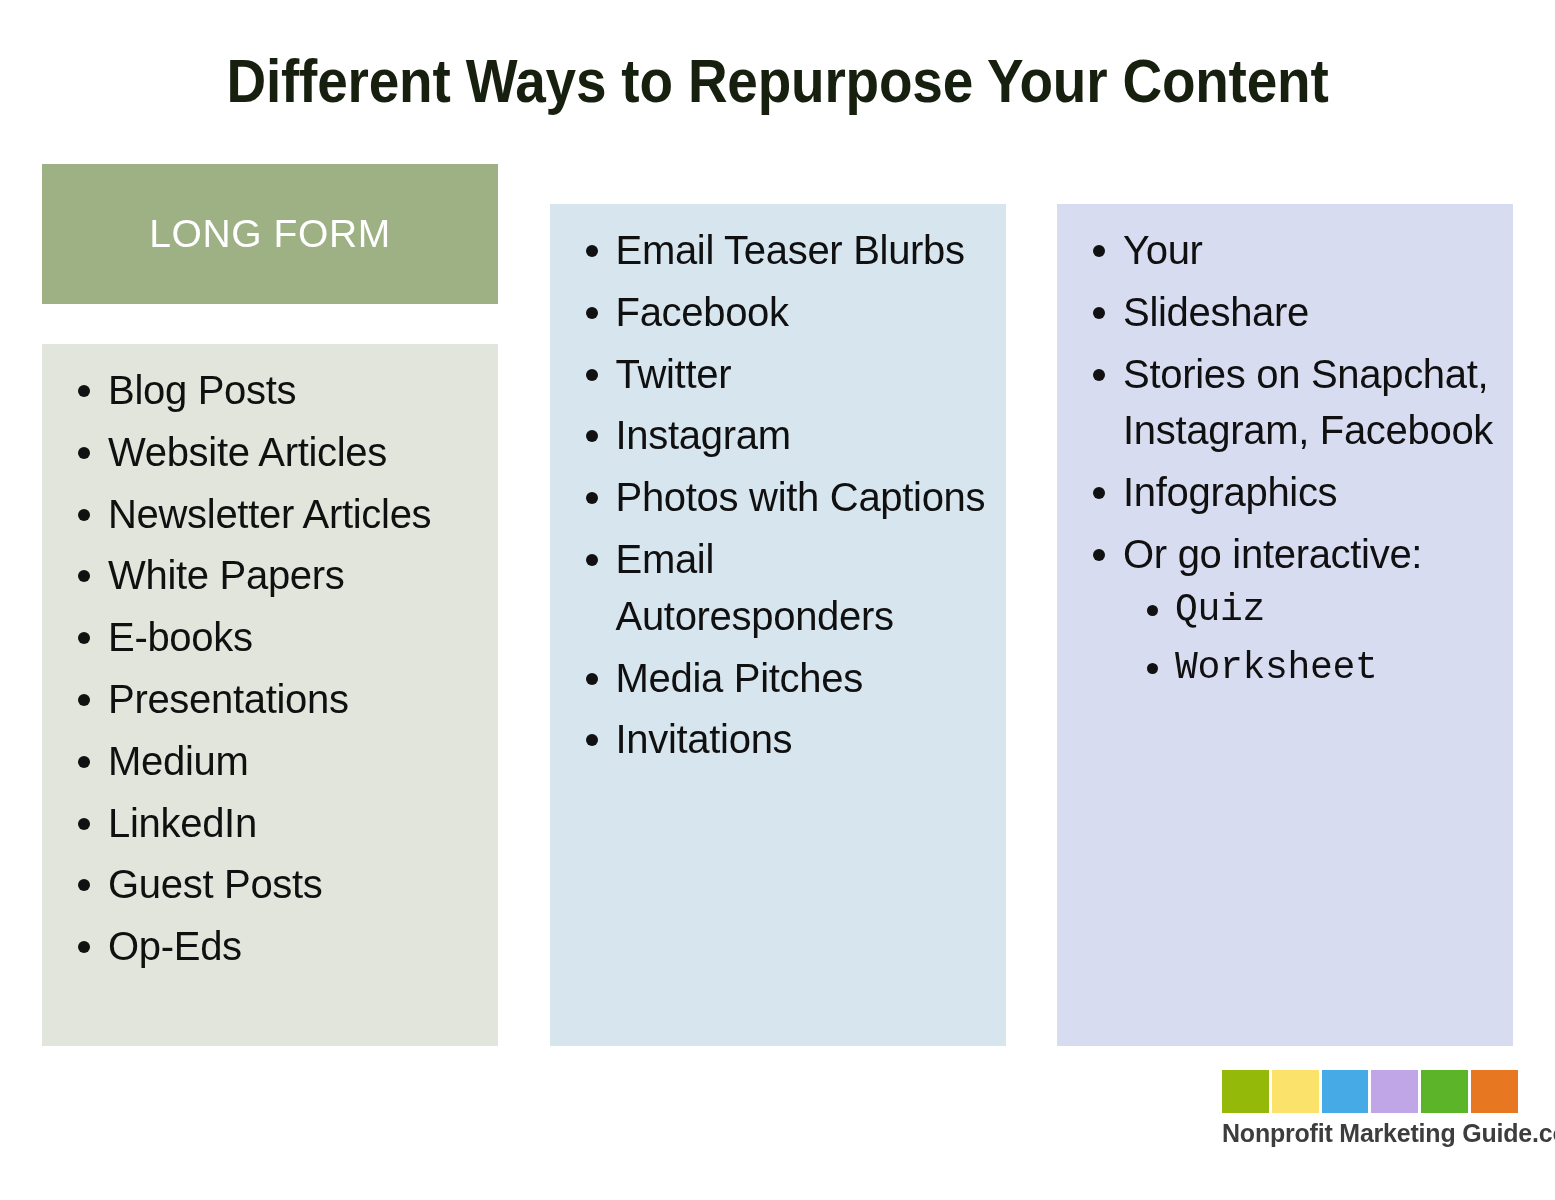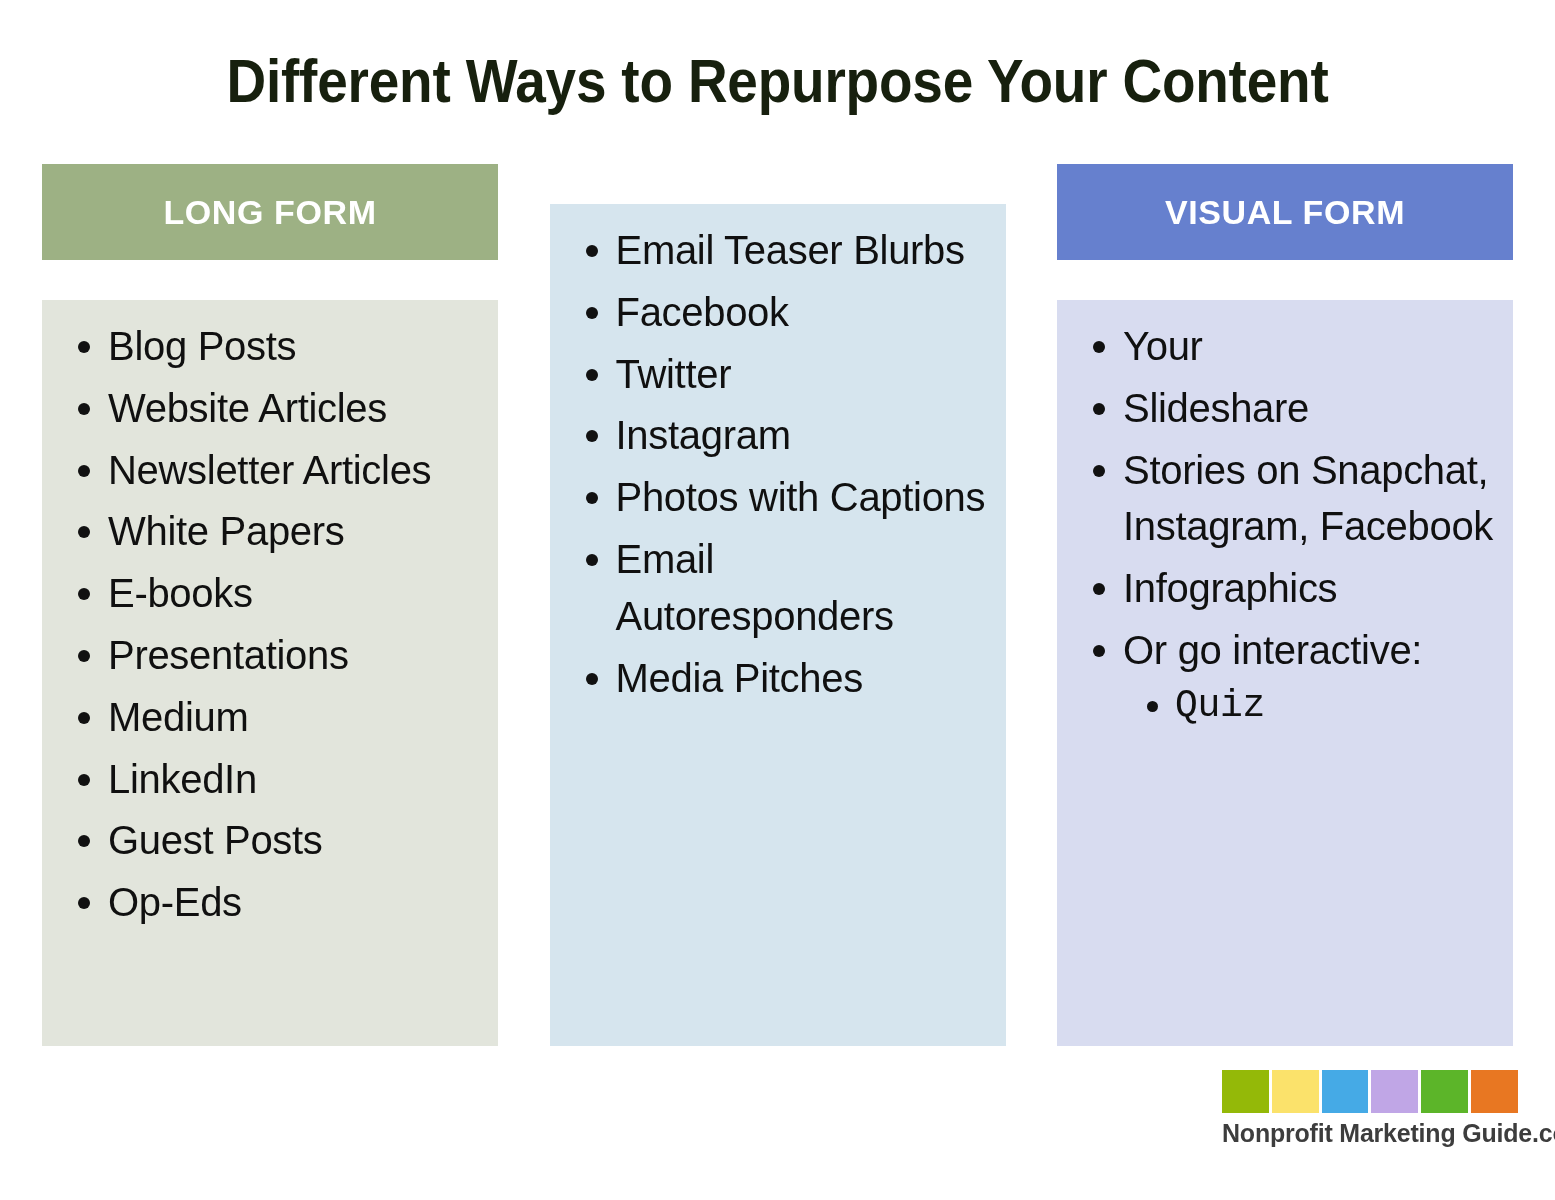--- a/index.html
+++ b/index.html
@@ -44,27 +44,27 @@
   }
 
   .column {
     width: 456px;
     display: flex;
     flex-direction: column;
     box-sizing: border-box;
   }
 
   .col-header {
-    height: 96px;
+    height: 140px;
     display: flex;
     align-items: center;
     justify-content: center;
     color: #ffffff;
-    font-size: 34px;
-    font-weight: bold;
+    font-size: 39px;
+    font-weight: normal;
     letter-spacing: 0.6px;
     box-sizing: border-box;
   }
 
   .col-body {
     flex: 1 1 auto;
     box-sizing: border-box;
     padding: 18px 14px 12px 14px;
     overflow: hidden;
     margin-top: 40px;
@@ -179,36 +179,37 @@
   <div class="column">
     <div class="col-body" style="background: rgb(214, 229, 238);">
       <ul class="bullet-list">
         <li class="bullet-item">Email Teaser Blurbs</li>
         <li class="bullet-item">Facebook</li>
         <li class="bullet-item">Twitter</li>
         <li class="bullet-item">Instagram</li>
         <li class="bullet-item">Photos with Captions</li>
         <li class="bullet-item">Email Autoresponders</li>
         <li class="bullet-item">Media Pitches</li>
+        <li class="bullet-item">Invitations</li>
       </ul>
     </div>
   </div>
 
   <div class="column">
-    <div class="col-header" style="background: rgb(102, 128, 206);">VISUAL FORM</div>
     <div class="col-body" style="background: rgb(216, 220, 240);">
       <ul class="bullet-list">
         <li class="bullet-item">Your</li>
         <li class="bullet-item">Slideshare</li>
         <li class="bullet-item">Stories on Snapchat, Instagram, Facebook</li>
         <li class="bullet-item">Infographics</li>
         <li class="bullet-item">
           <span>Or go interactive:</span>
           <ul class="sub-list">
             <li class="sub-item">Quiz</li>
+            <li class="sub-item">Worksheet</li>
           </ul>
         </li>
       </ul>
     </div>
   </div>
 
 </div>
 
 <div class="logo">
   <div class="logo-swatches">

